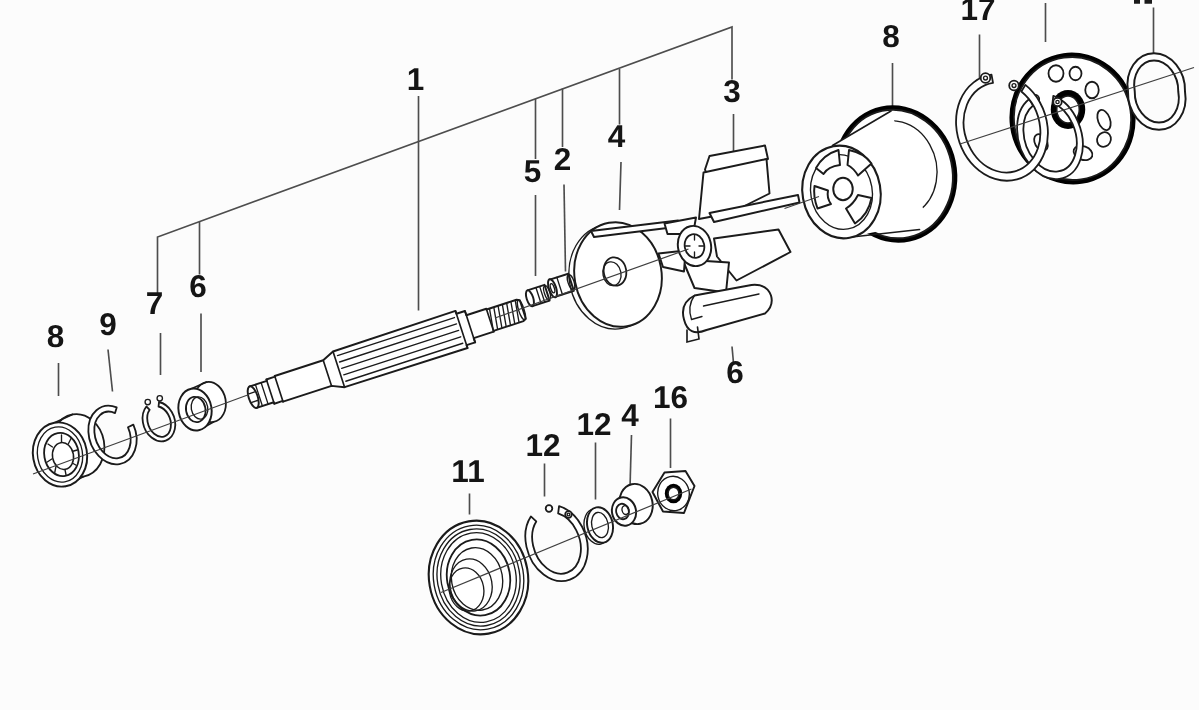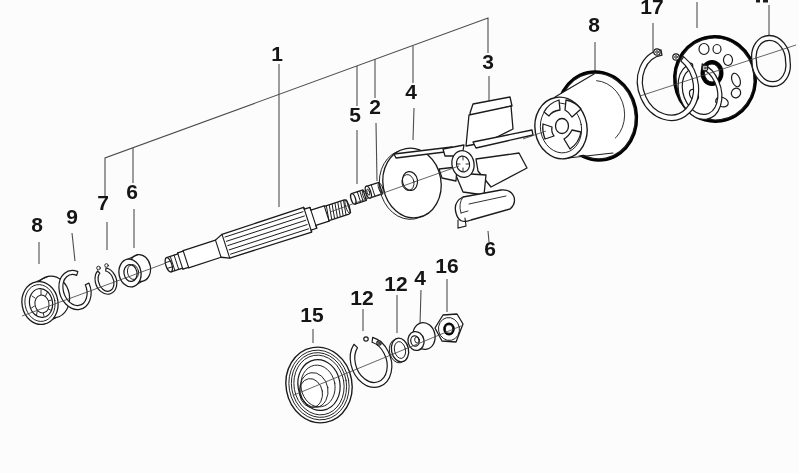--- a/index.html
+++ b/index.html
@@ -234,21 +234,21 @@
   <span class="lbl" style="left:277px;top:44px">1</span>
   <span class="lbl" style="left:375px;top:97px">2</span>
   <span class="lbl" style="left:488px;top:52px">3</span>
   <span class="lbl" style="left:411px;top:82px">4</span>
   <span class="lbl" style="left:355px;top:105px">5</span>
   <span class="lbl" style="left:132px;top:182px">6</span>
   <span class="lbl" style="left:103px;top:193px">7</span>
   <span class="lbl" style="left:37px;top:215px">8</span>
   <span class="lbl" style="left:72px;top:207px">9</span>
   <span class="lbl" style="left:594px;top:15px">8</span>
-  <span class="lbl" style="left:312px;top:305px">15</span>
+  <span class="lbl" style="left:312px;top:305px">11</span>
   <span class="lbl" style="left:362px;top:288px">12</span>
   <span class="lbl" style="left:490px;top:239px">6</span>
   <span class="lbl" style="left:396px;top:274px">12</span>
   <span class="lbl" style="left:420px;top:268px">4</span>
   <span class="lbl" style="left:447px;top:256px">16</span>
   <span class="lbl" style="left:652px;top:-3px">17</span>
 </div>
 </div>
 
 </body></html>

